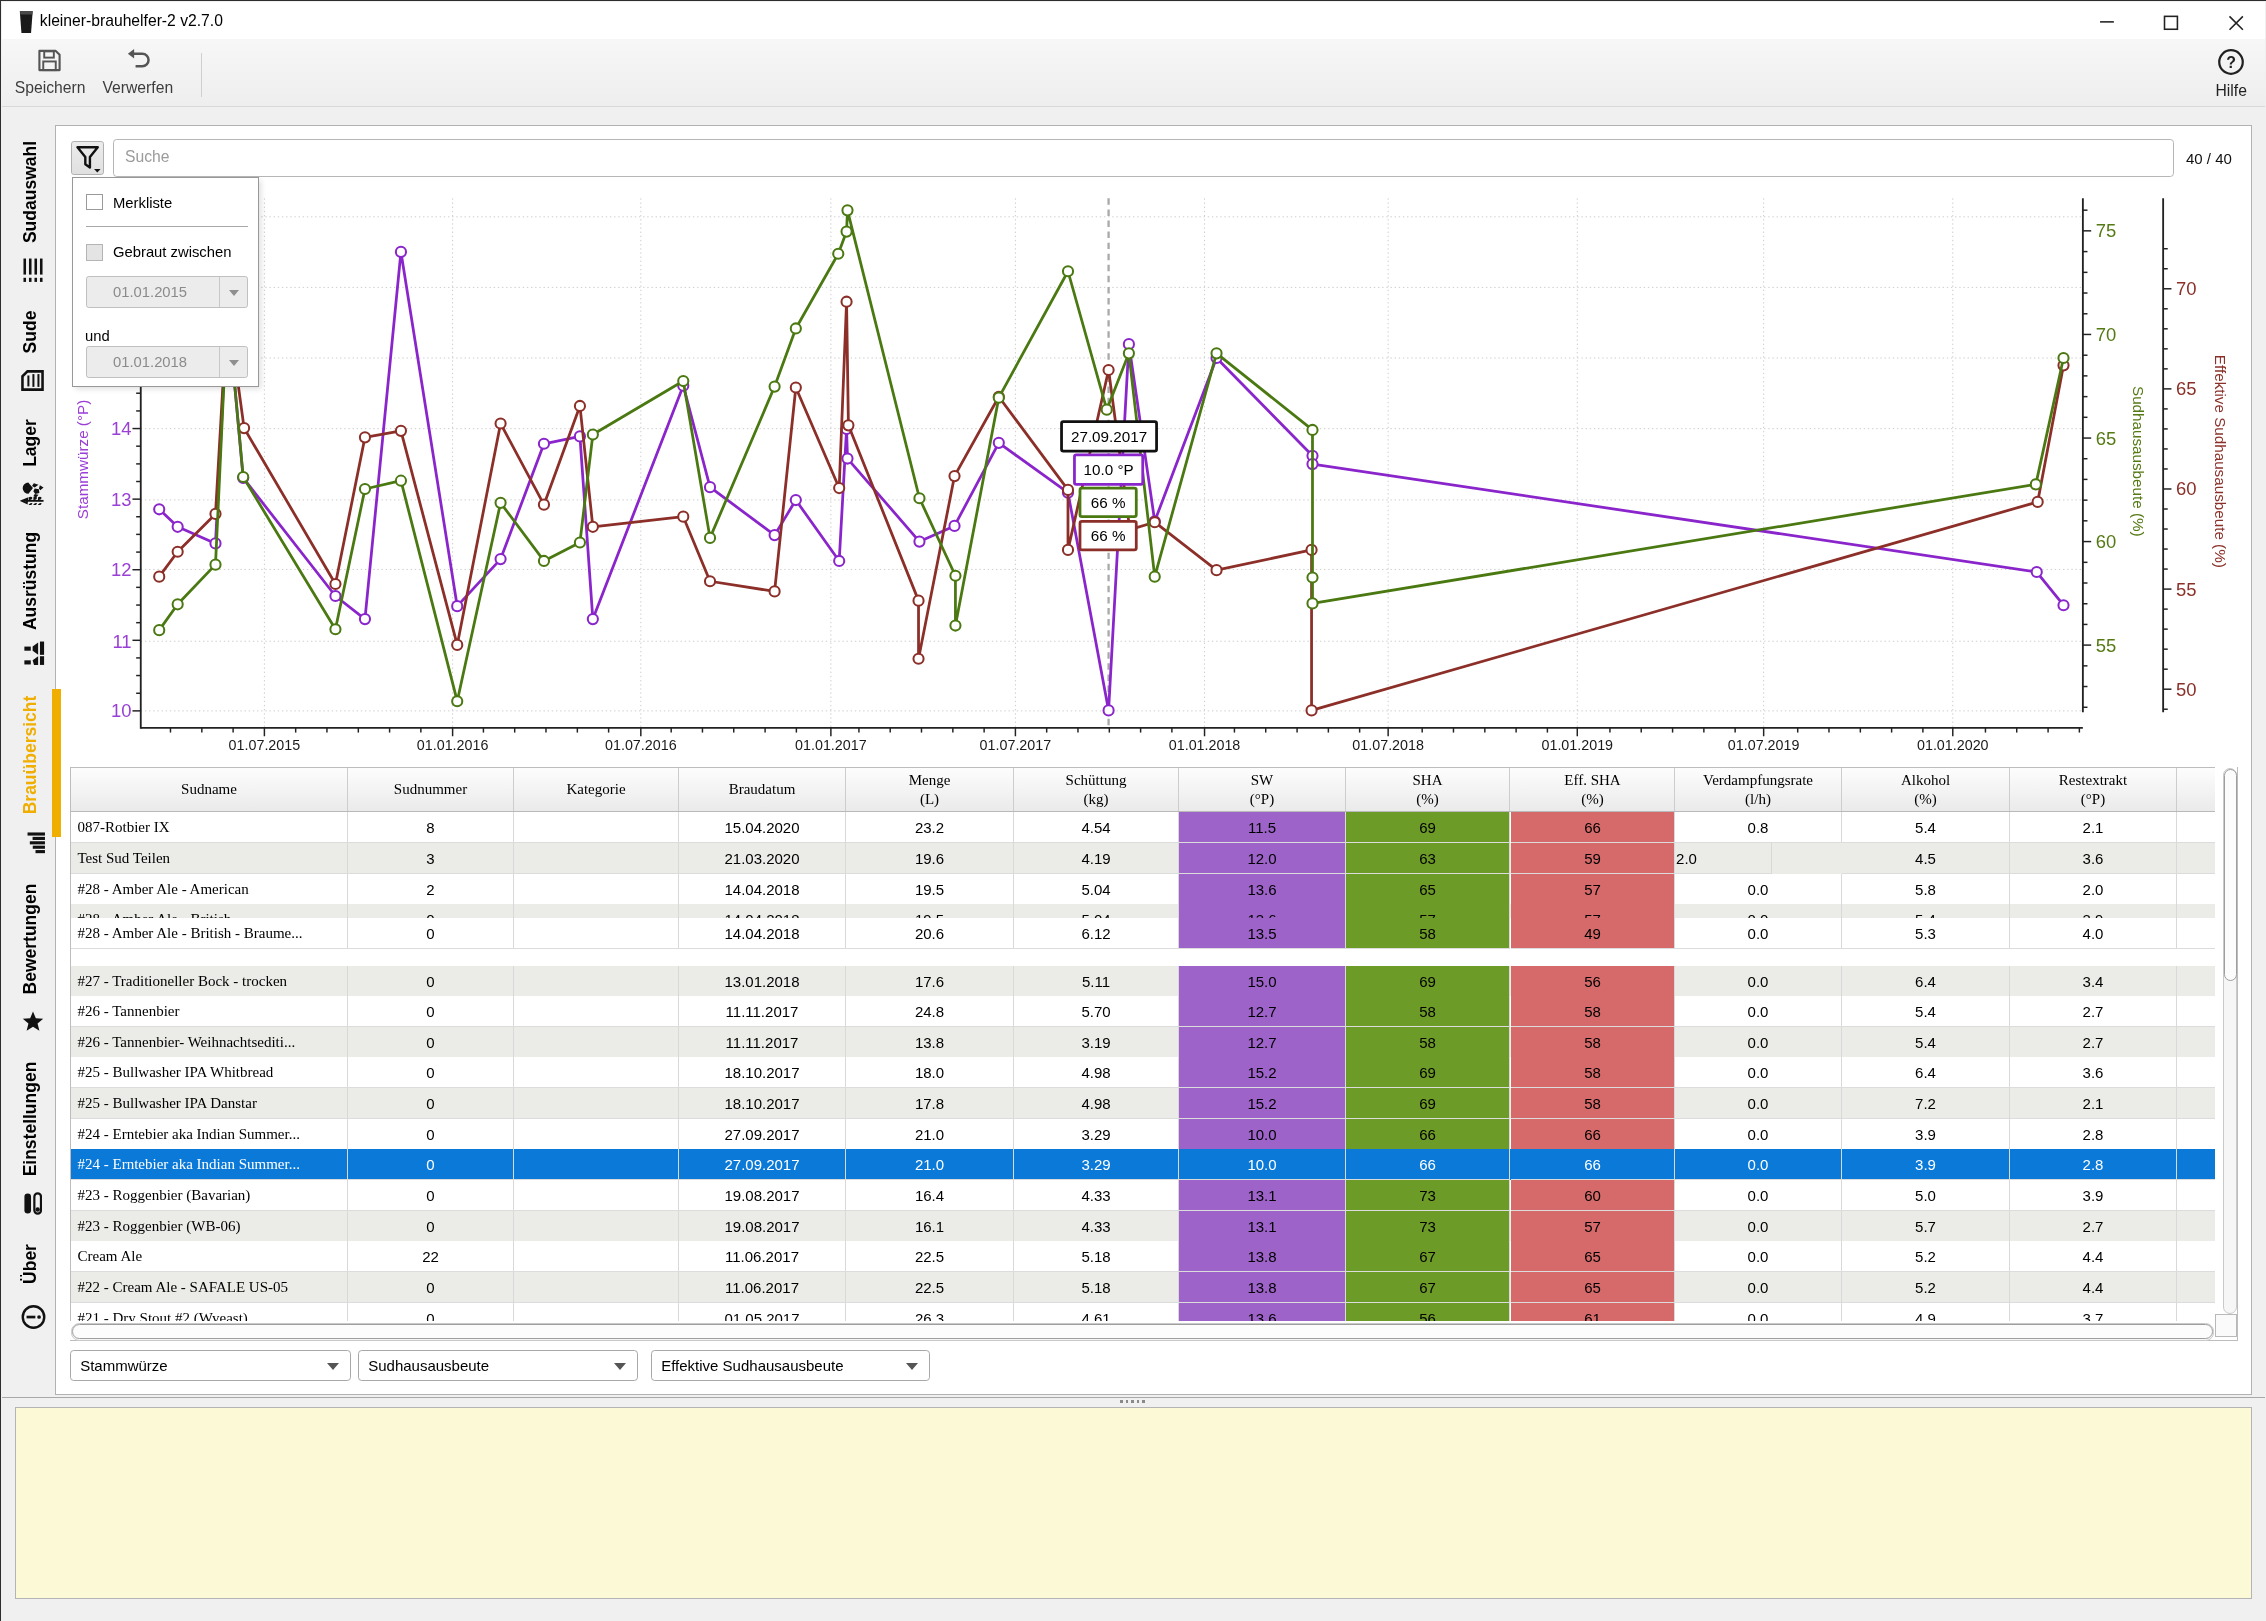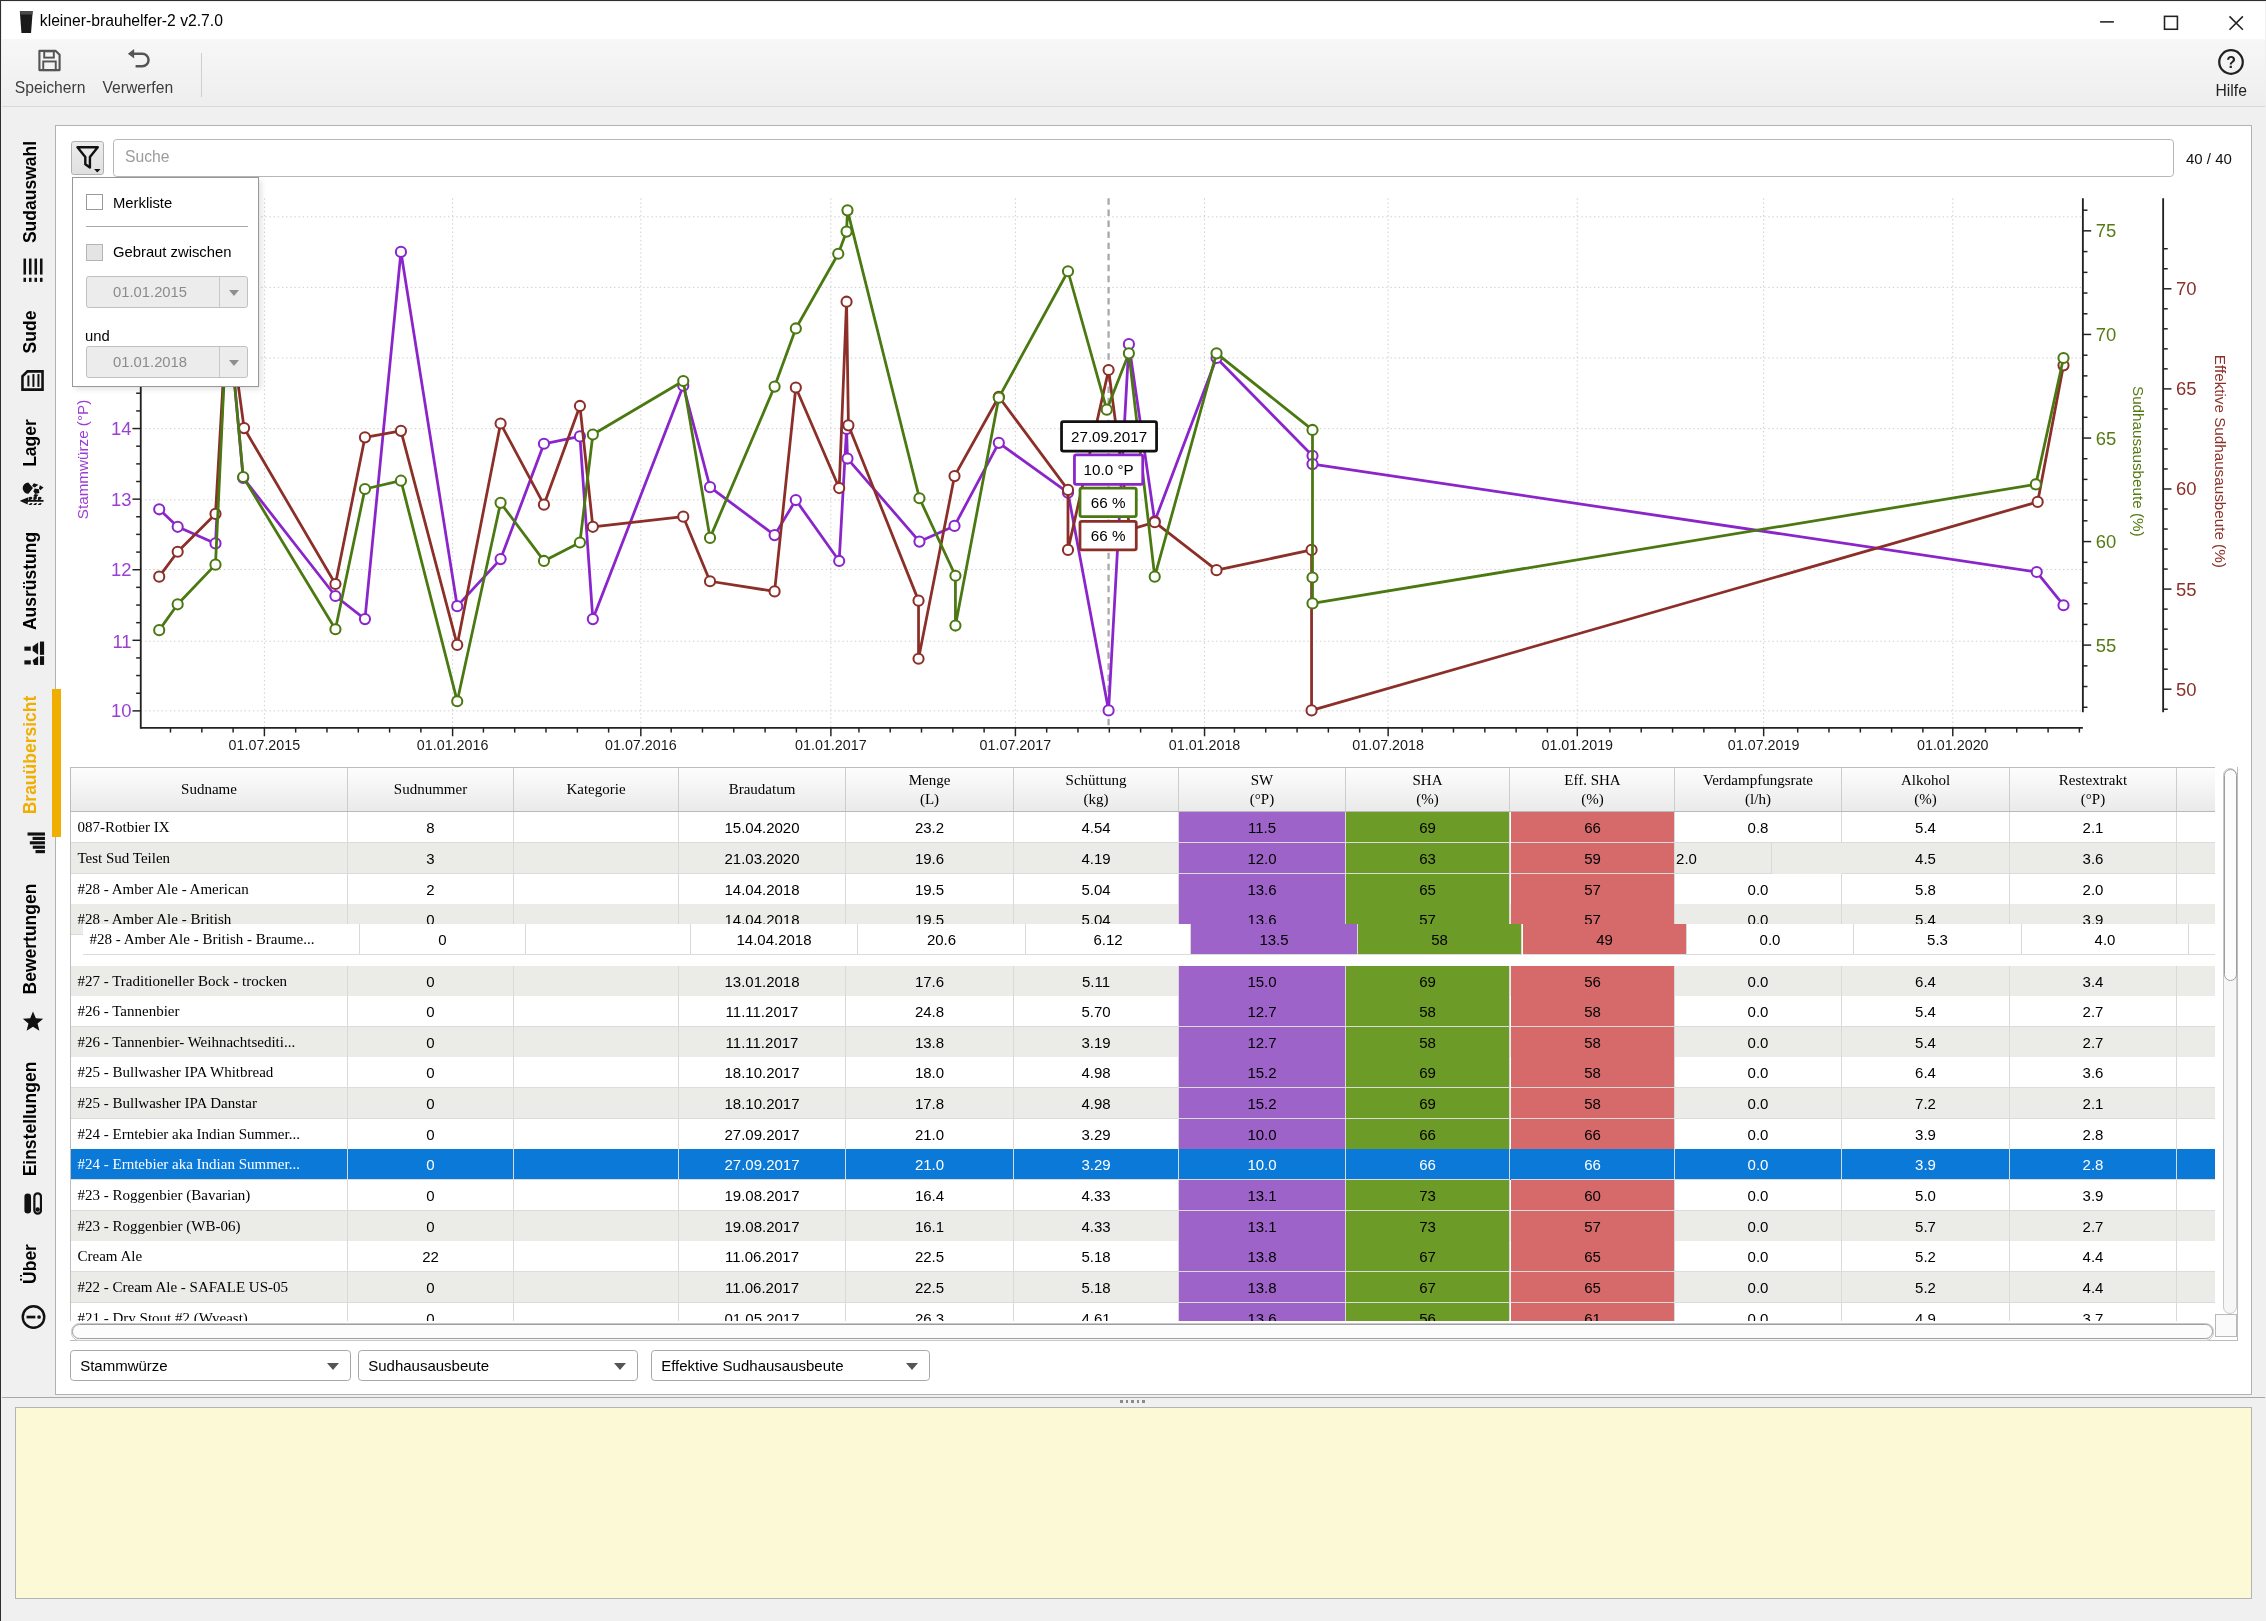--- a/index.html
+++ b/index.html
@@ -542,21 +542,21 @@
       <div class="td" style="left:775px;width:168px;">19.5</div>
       <div class="td" style="left:943px;width:165px;">5.04</div>
       <div class="td" style="left:1108px;width:167px;background:#9d63c9;">13.6</div>
       <div class="td" style="left:1275px;width:164px;background:#6d9b27;">57</div>
       <div class="td" style="left:1440px;width:164px;background:#d66a6a;">57</div>
       <div class="td" style="left:1604px;width:167px;">0.0</div>
       <div class="td" style="left:1771px;width:168px;">5.4</div>
       <div class="td" style="left:1939px;width:167px;">3.9</div>
       <div class="td" style="left:2106px;width:39px;"></div>
     </div>
-    <div class="tr" style="top:156px;margin-left:12px;">
+    <div class="tr" style="top:150px;">
       <div class="td first" style="left:0px;width:277px;">#28 - Amber Ale - British - Braume...</div>
       <div class="td" style="left:277px;width:166px;">0</div>
       <div class="td" style="left:443px;width:165px;"></div>
       <div class="td" style="left:608px;width:167px;">14.04.2018</div>
       <div class="td" style="left:775px;width:168px;">20.6</div>
       <div class="td" style="left:943px;width:165px;">6.12</div>
       <div class="td" style="left:1108px;width:167px;background:#9d63c9;">13.5</div>
       <div class="td" style="left:1275px;width:164px;background:#6d9b27;">58</div>
       <div class="td" style="left:1440px;width:164px;background:#d66a6a;">49</div>
       <div class="td" style="left:1604px;width:167px;">0.0</div>

